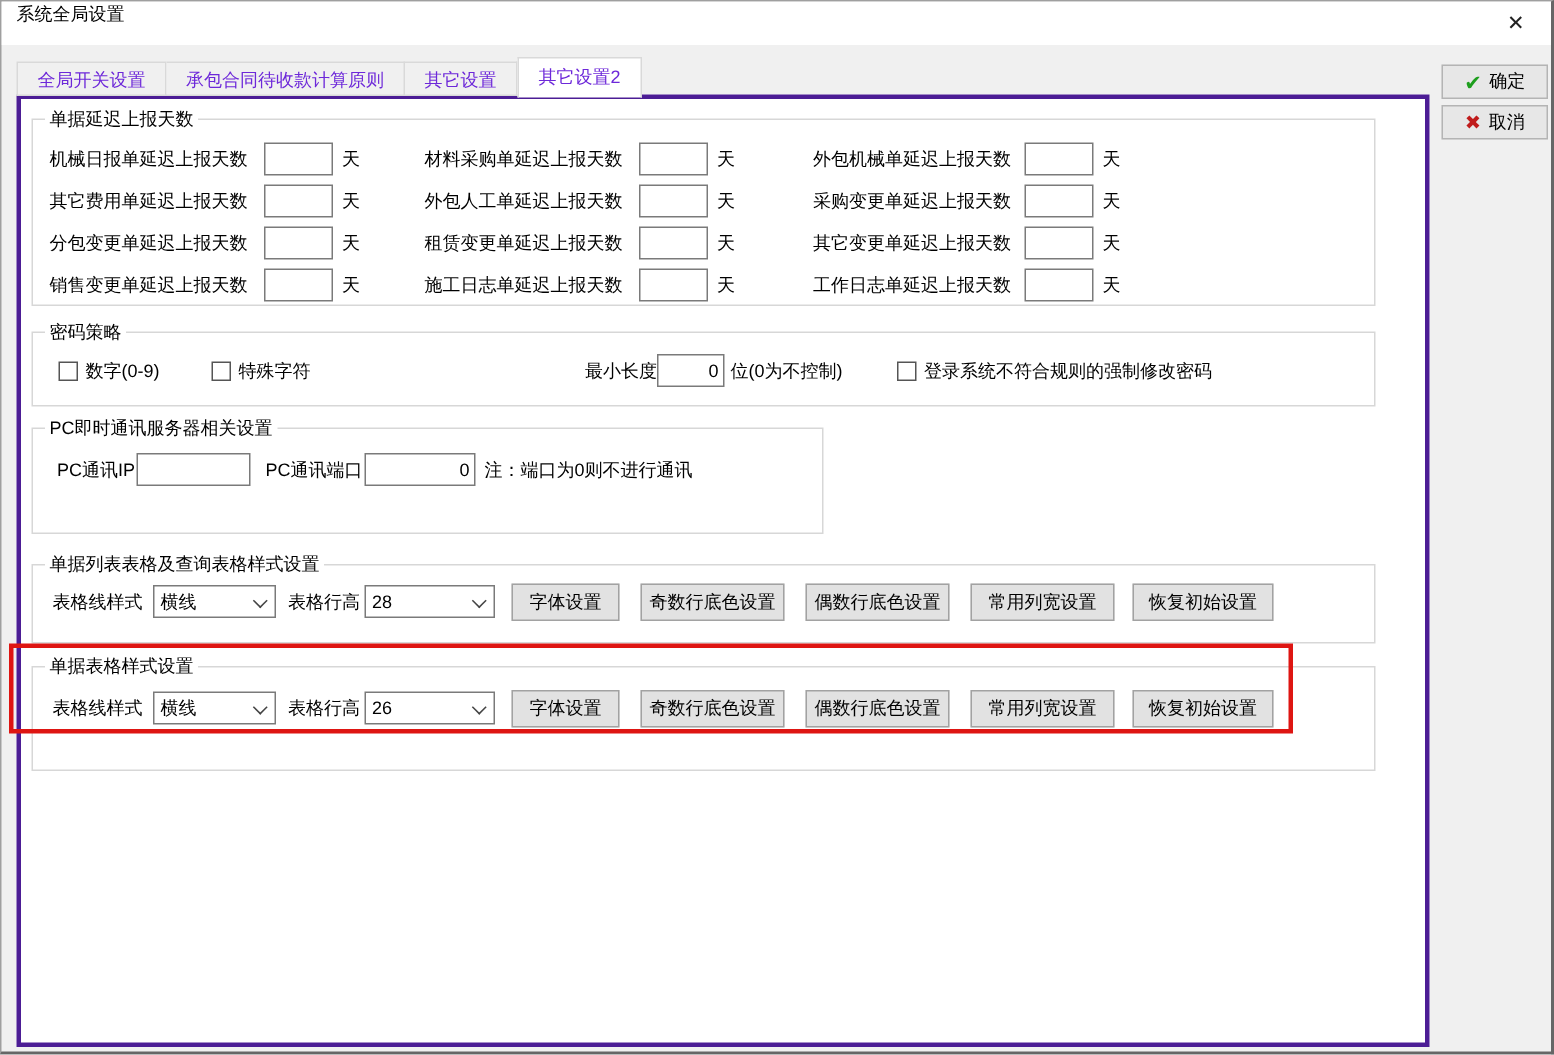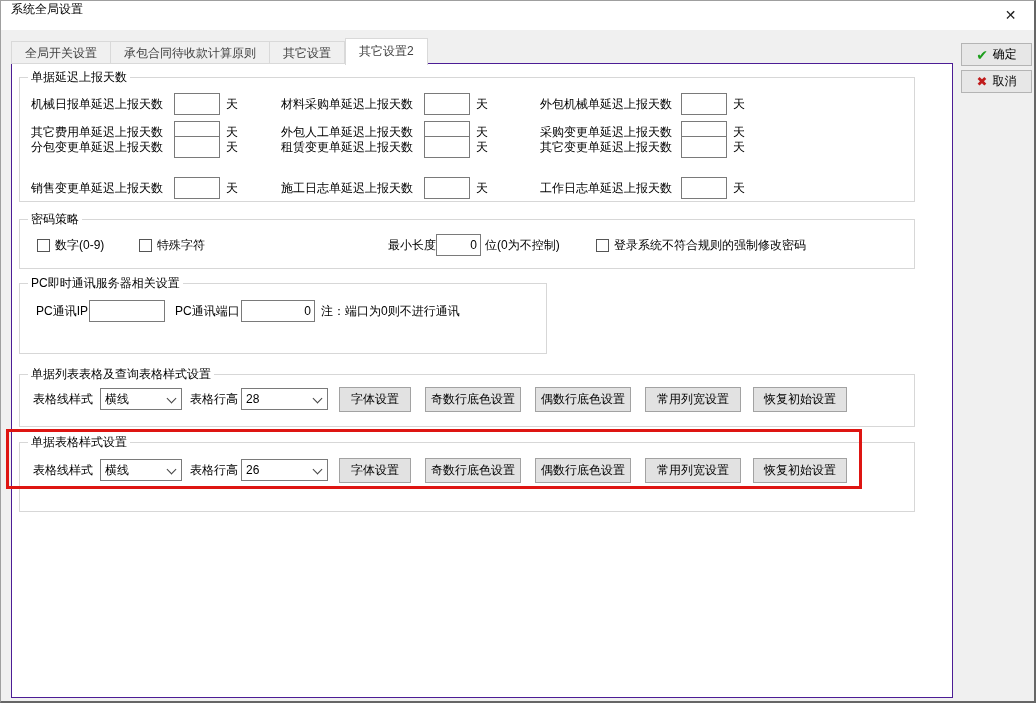--- a/index.html
+++ b/index.html
@@ -6,24 +6,24 @@
   html,body{background:#c8c8c8}
   body{font-family:"Liberation Sans","DejaVu Sans",sans-serif;font-size:12px;color:#000}
   .window{position:relative;width:1036px;height:703px;background:#f0f0f0;
     border:1px solid #9f9f9f;border-right:2px solid #666;border-bottom:2px solid #666;overflow:hidden}
   .titlebar{position:absolute;left:0;top:0;width:100%;height:29px;background:#fff;display:flex;align-items:flex-start}
   .title{padding-left:10px;font-size:12px}
   .closebtn{position:absolute;right:1px;top:0;width:45px;height:28px;display:flex;align-items:center;justify-content:center;
     font-size:14px;color:#222;cursor:pointer}
   
   .tabs{position:absolute;left:10px;top:40px;height:23px;display:flex;align-items:flex-end;z-index:3}
-  .tab{height:23px;line-height:22px;padding:0 13px;background:#f0f0f0;border:1px solid #d9d9d9;border-left:none;color:#404040;cursor:pointer}
+  .tab{height:23px;line-height:22px;padding:0 13px;background:#f0f0f0;border:1px solid #d9d9d9;border-left:none;color:#6d28d9;cursor:pointer}
   .tab:first-child{border-left:1px solid #d9d9d9}
   .tab.active{height:27px;line-height:24px;background:#fff;border:1px solid #d9d9d9;border-bottom:none;margin-bottom:-1px;position:relative;z-index:4}
-  .page{position:absolute;left:10px;top:62px;width:942px;height:635px;background:#fff;border:1px solid #4c1d95}
+  .page{position:absolute;left:10px;top:62px;width:942px;height:635px;background:#fff;border:3px solid #4c1d95}
   
   .grp{position:absolute;border:1px solid #d7d7d7}
   .grp-title{position:absolute;top:-8px;left:8px;background:#fff;padding:0 3px;line-height:15px;white-space:nowrap}
   .lbl{position:absolute;line-height:22px;white-space:nowrap}
   .txt{position:absolute;height:22px;border:1px solid #7a7a7a;background:#fff;font:12px "Liberation Sans","DejaVu Sans",sans-serif;padding:0 3px}
   .txt.num{text-align:right}
   .dg-row{position:absolute;left:0;width:100%;height:22px}
   .p-c1l{left:11px}.p-c1i{left:154px;width:46px}.p-c1u{left:206px}
   .p-c2l{left:261px}.p-c2i{left:404px;width:46px}.p-c2u{left:456px}
   .p-c3l{left:520px}.p-c3i{left:661px;width:46px}.p-c3u{left:713px}
@@ -91,21 +91,21 @@
         <input type="text" class="txt p-c1i" value="" style="">
         <span class="lbl p-c1u">天</span>
         <span class="lbl p-c2l">外包人工单延迟上报天数</span>
         <input type="text" class="txt p-c2i" value="" style="">
         <span class="lbl p-c2u">天</span>
         <span class="lbl p-c3l">采购变更单延迟上报天数</span>
         <input type="text" class="txt p-c3i" value="" style="">
         <span class="lbl p-c3u">天</span>
       </div>
 
-      <div class="dg-row" style="top:58px">
+      <div class="dg-row" style="top:71px">
         <span class="lbl p-c1l">分包变更单延迟上报天数</span>
         <input type="text" class="txt p-c1i" value="" style="">
         <span class="lbl p-c1u">天</span>
         <span class="lbl p-c2l">租赁变更单延迟上报天数</span>
         <input type="text" class="txt p-c2i" value="" style="">
         <span class="lbl p-c2u">天</span>
         <span class="lbl p-c3l">其它变更单延迟上报天数</span>
         <input type="text" class="txt p-c3i" value="" style="">
         <span class="lbl p-c3u">天</span>
       </div>

